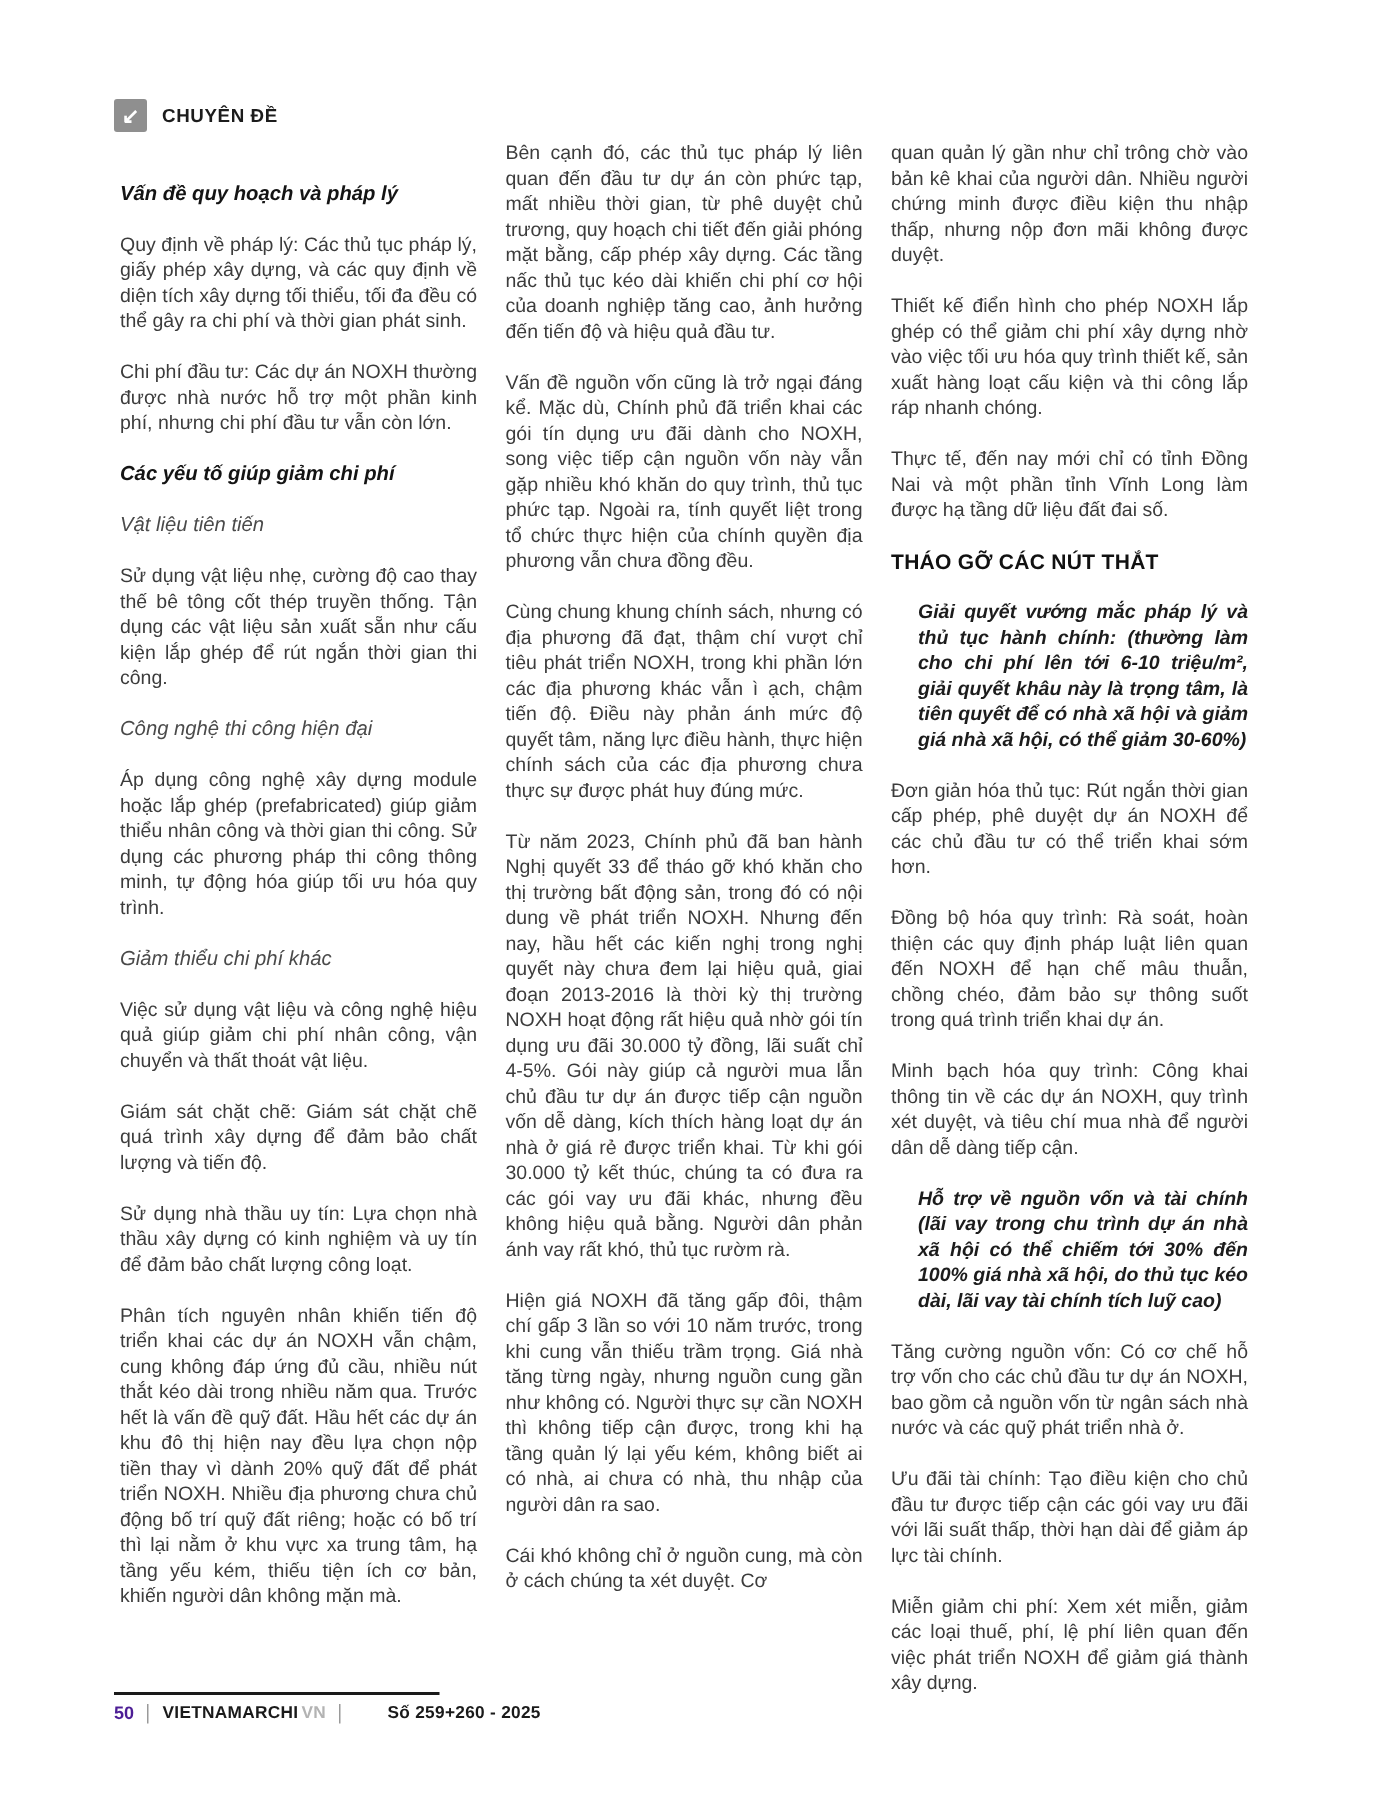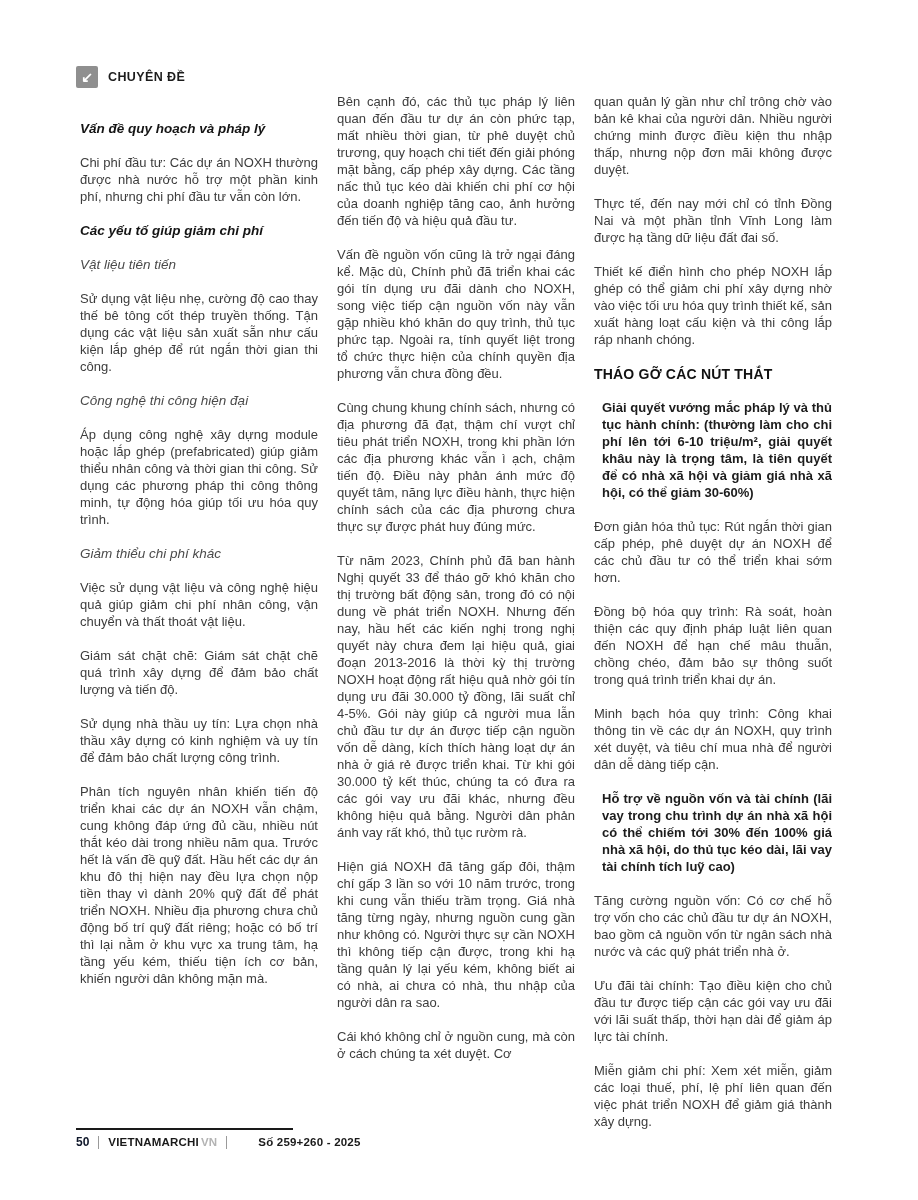--- a/index.html
+++ b/index.html
@@ -50,77 +50,78 @@
     font-style:italic;color:#4a4a4a;
     margin:0 0 17px 0;
   }
   .h-caps{
     font-size:14px;line-height:18px;
     font-weight:bold;color:#111111;
     margin:0 0 16px 0;letter-spacing:0.2px;
   }
   .p-bi{
     font-size:13px;line-height:17px;
-    font-weight:bold;color:#1c1c1c;
-    text-align:justify;margin:0 0 17px 8px;
+    font-weight:bold;font-style:italic;color:#1c1c1c;
+    text-align:justify;margin:0 0 17px 18px;
   }
 
   
   .footer-rule{
     position:absolute;left:76px;top:1128px;
     width:217px;height:2px;background:#1a1a1a;
   }
   .footer{
     position:absolute;left:76px;top:1134px;
     display:flex;align-items:center;height:16px;
   }
-  .footer .page-num{font-size:12px;font-weight:bold;color:#0f172a;text-align:center;}
+  .footer .page-num{font-size:12px;font-weight:bold;color:#4c1d95;text-align:center;}
   .footer .v-div{width:1px;height:13px;background:#9a9a9a;margin:0 9px;}
   .footer .brand{font-size:11.5px;font-weight:bold;color:#1a1a1a;letter-spacing:0.2px;}
   .footer .brand-suffix{font-size:11.5px;font-weight:bold;color:#b3b3b3;margin-left:2px;letter-spacing:0.2px;}
   .footer .issue{font-size:11.5px;font-weight:bold;color:#1a1a1a;letter-spacing:0.2px;margin-left:22px;}
 </style>
 </head>
 <body>
 
 <div class="page">
 
   <div class="section-header">
     <div class="logo-box">↙</div>
     <div class="section-label">CHUYÊN ĐỀ</div>
   </div>
 
   <div class="col col-left">
     <div class="h-bi">Vấn đề quy hoạch và pháp lý</div>
+    <div class="para">Quy định về pháp lý: Các thủ tục pháp lý, giấy phép xây dựng, và các quy định về diện tích xây dựng tối thiểu, tối đa đều có thể gây ra chi phí và thời gian phát sinh.</div>
     <div class="para">Chi phí đầu tư: Các dự án NOXH thường được nhà nước hỗ trợ một phần kinh phí, nhưng chi phí đầu tư vẫn còn lớn.</div>
     <div class="h-bi">Các yếu tố giúp giảm chi phí</div>
     <div class="sub-i">Vật liệu tiên tiến</div>
     <div class="para">Sử dụng vật liệu nhẹ, cường độ cao thay thế bê tông cốt thép truyền thống. Tận dụng các vật liệu sản xuất sẵn như cấu kiện lắp ghép để rút ngắn thời gian thi công.</div>
     <div class="sub-i">Công nghệ thi công hiện đại</div>
     <div class="para">Áp dụng công nghệ xây dựng module hoặc lắp ghép (prefabricated) giúp giảm thiểu nhân công và thời gian thi công. Sử dụng các phương pháp thi công thông minh, tự động hóa giúp tối ưu hóa quy trình.</div>
     <div class="sub-i">Giảm thiểu chi phí khác</div>
     <div class="para">Việc sử dụng vật liệu và công nghệ hiệu quả giúp giảm chi phí nhân công, vận chuyển và thất thoát vật liệu.</div>
     <div class="para">Giám sát chặt chẽ: Giám sát chặt chẽ quá trình xây dựng để đảm bảo chất lượng và tiến độ.</div>
-    <div class="para">Sử dụng nhà thầu uy tín: Lựa chọn nhà thầu xây dựng có kinh nghiệm và uy tín để đảm bảo chất lượng công trình.</div>
+    <div class="para">Sử dụng nhà thầu uy tín: Lựa chọn nhà thầu xây dựng có kinh nghiệm và uy tín để đảm bảo chất lượng công loạt.</div>
     <div class="para">Phân tích nguyên nhân khiến tiến độ triển khai các dự án NOXH vẫn chậm, cung không đáp ứng đủ cầu, nhiều nút thắt kéo dài trong nhiều năm qua. Trước hết là vấn đề quỹ đất. Hầu hết các dự án khu đô thị hiện nay đều lựa chọn nộp tiền thay vì dành 20% quỹ đất để phát triển NOXH. Nhiều địa phương chưa chủ động bố trí quỹ đất riêng; hoặc có bố trí thì lại nằm ở khu vực xa trung tâm, hạ tầng yếu kém, thiếu tiện ích cơ bản, khiến người dân không mặn mà.</div>
   </div>
 
   <div class="col col-mid">
     <div class="para">Bên cạnh đó, các thủ tục pháp lý liên quan đến đầu tư dự án còn phức tạp, mất nhiều thời gian, từ phê duyệt chủ trương, quy hoạch chi tiết đến giải phóng mặt bằng, cấp phép xây dựng. Các tầng nấc thủ tục kéo dài khiến chi phí cơ hội của doanh nghiệp tăng cao, ảnh hưởng đến tiến độ và hiệu quả đầu tư.</div>
     <div class="para">Vấn đề nguồn vốn cũng là trở ngại đáng kể. Mặc dù, Chính phủ đã triển khai các gói tín dụng ưu đãi dành cho NOXH, song việc tiếp cận nguồn vốn này vẫn gặp nhiều khó khăn do quy trình, thủ tục phức tạp. Ngoài ra, tính quyết liệt trong tổ chức thực hiện của chính quyền địa phương vẫn chưa đồng đều.</div>
     <div class="para">Cùng chung khung chính sách, nhưng có địa phương đã đạt, thậm chí vượt chỉ tiêu phát triển NOXH, trong khi phần lớn các địa phương khác vẫn ì ạch, chậm tiến độ. Điều này phản ánh mức độ quyết tâm, năng lực điều hành, thực hiện chính sách của các địa phương chưa thực sự được phát huy đúng mức.</div>
     <div class="para">Từ năm 2023, Chính phủ đã ban hành Nghị quyết 33 để tháo gỡ khó khăn cho thị trường bất động sản, trong đó có nội dung về phát triển NOXH. Nhưng đến nay, hầu hết các kiến nghị trong nghị quyết này chưa đem lại hiệu quả, giai đoạn 2013-2016 là thời kỳ thị trường NOXH hoạt động rất hiệu quả nhờ gói tín dụng ưu đãi 30.000 tỷ đồng, lãi suất chỉ 4-5%. Gói này giúp cả người mua lẫn chủ đầu tư dự án được tiếp cận nguồn vốn dễ dàng, kích thích hàng loạt dự án nhà ở giá rẻ được triển khai. Từ khi gói 30.000 tỷ kết thúc, chúng ta có đưa ra các gói vay ưu đãi khác, nhưng đều không hiệu quả bằng. Người dân phản ánh vay rất khó, thủ tục rườm rà.</div>
     <div class="para">Hiện giá NOXH đã tăng gấp đôi, thậm chí gấp 3 lần so với 10 năm trước, trong khi cung vẫn thiếu trầm trọng. Giá nhà tăng từng ngày, nhưng nguồn cung gần như không có. Người thực sự cần NOXH thì không tiếp cận được, trong khi hạ tầng quản lý lại yếu kém, không biết ai có nhà, ai chưa có nhà, thu nhập của người dân ra sao.</div>
     <div class="para">Cái khó không chỉ ở nguồn cung, mà còn ở cách chúng ta xét duyệt. Cơ</div>
   </div>
 
   <div class="col col-right">
     <div class="para">quan quản lý gần như chỉ trông chờ vào bản kê khai của người dân. Nhiều người chứng minh được điều kiện thu nhập thấp, nhưng nộp đơn mãi không được duyệt.</div>
+    <div class="para">Thiết kế điển hình cho phép NOXH lắp ghép có thể giảm chi phí xây dựng nhờ vào việc tối ưu hóa quy trình thiết kế, sản xuất hàng loạt cấu kiện và thi công lắp ráp nhanh chóng.</div>
     <div class="para">Thực tế, đến nay mới chỉ có tỉnh Đồng Nai và một phần tỉnh Vĩnh Long làm được hạ tầng dữ liệu đất đai số.</div>
-    <div class="para">Thiết kế điển hình cho phép NOXH lắp ghép có thể giảm chi phí xây dựng nhờ vào việc tối ưu hóa quy trình thiết kế, sản xuất hàng loạt cấu kiện và thi công lắp ráp nhanh chóng.</div>
     <div class="h-caps">THÁO GỠ CÁC NÚT THẮT</div>
     <div class="p-bi">Giải quyết vướng mắc pháp lý và thủ tục hành chính: (thường làm cho chi phí lên tới 6-10 triệu/m², giải quyết khâu này là trọng tâm, là tiên quyết để có nhà xã hội và giảm giá nhà xã hội, có thể giảm 30-60%)</div>
     <div class="para">Đơn giản hóa thủ tục: Rút ngắn thời gian cấp phép, phê duyệt dự án NOXH để các chủ đầu tư có thể triển khai sớm hơn.</div>
     <div class="para">Đồng bộ hóa quy trình: Rà soát, hoàn thiện các quy định pháp luật liên quan đến NOXH để hạn chế mâu thuẫn, chồng chéo, đảm bảo sự thông suốt trong quá trình triển khai dự án.</div>
     <div class="para">Minh bạch hóa quy trình: Công khai thông tin về các dự án NOXH, quy trình xét duyệt, và tiêu chí mua nhà để người dân dễ dàng tiếp cận.</div>
     <div class="p-bi">Hỗ trợ về nguồn vốn và tài chính (lãi vay trong chu trình dự án nhà xã hội có thể chiếm tới 30% đến 100% giá nhà xã hội, do thủ tục kéo dài, lãi vay tài chính tích luỹ cao)</div>
     <div class="para">Tăng cường nguồn vốn: Có cơ chế hỗ trợ vốn cho các chủ đầu tư dự án NOXH, bao gồm cả nguồn vốn từ ngân sách nhà nước và các quỹ phát triển nhà ở.</div>
     <div class="para">Ưu đãi tài chính: Tạo điều kiện cho chủ đầu tư được tiếp cận các gói vay ưu đãi với lãi suất thấp, thời hạn dài để giảm áp lực tài chính.</div>
     <div class="para">Miễn giảm chi phí: Xem xét miễn, giảm các loại thuế, phí, lệ phí liên quan đến việc phát triển NOXH để giảm giá thành xây dựng.</div>
   </div>

